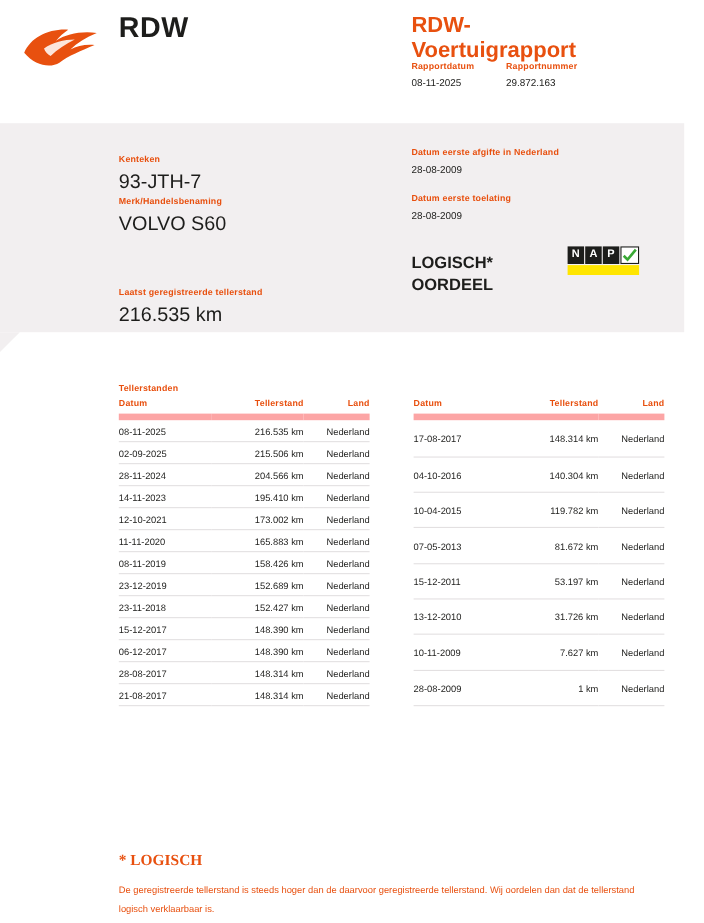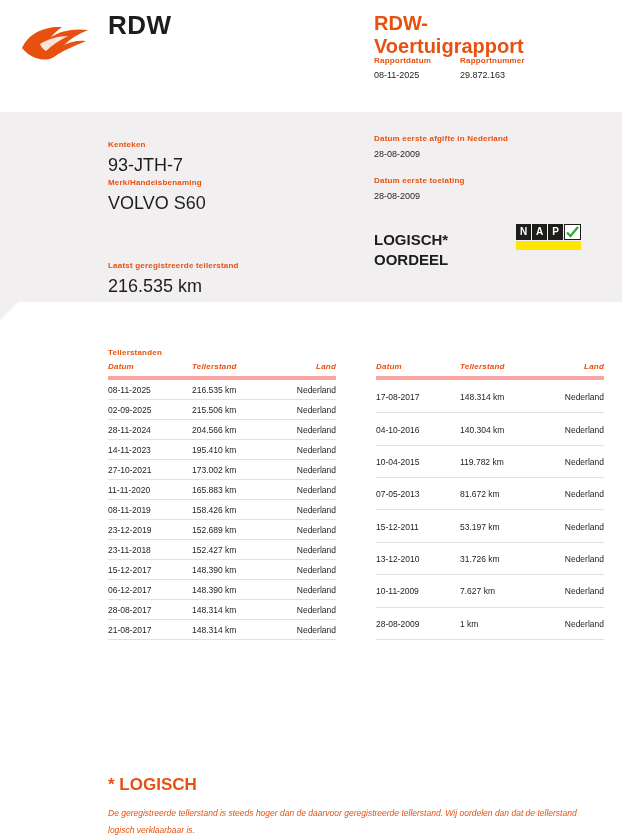--- a/index.html
+++ b/index.html
@@ -178,55 +178,54 @@
     border-collapse: collapse;
     width: 228px;
     table-layout: fixed;
   }
   table.meter th {
     font-size: 8px;
     font-weight: bold;
     color: #e8500f;
     text-align: left;
     padding: 0 0 5px 0;
-    border-bottom: 4px solid #fca5a5;
+    border-bottom: 6px solid #fca5a5;
     letter-spacing: 0.2px;
-    font-style: italic;
-  }
-  table.meter th.num, table.meter td.num { text-align: left; }
+  }
+  table.meter th.num, table.meter td.num { text-align: right; }
   table.meter th.land, table.meter td.land { text-align: right; }
   table.meter td {
     font-size: 8.5px;
     color: #1d1d1b;
     padding: 5px 0 4px 0;
     border-bottom: 1px solid #e3e0e1;
     white-space: nowrap;
   }
   table.meter col.c-date { width: 84px; }
   table.meter col.c-num  { width: 84px; }
   table.meter col.c-land { width: 60px; }
 
   
   .footnote {
     position: absolute;
     left: 108px;
     top: 775px;
     width: 470px;
   }
   .footnote-title {
-    font-size: 17px;
+    font-size: 14px;
     font-weight: bold;
     color: #e8500f;
     margin-bottom: 10px;
+    font-family: Liberation Serif, serif;
   }
   .footnote-text {
     font-size: 8.5px;
     color: #e8500f;
     line-height: 17px;
-    font-style: italic;
   }
 </style>
 </head>
 <body>
 
 <div class="page">
 
   <div class="header">
     <div class="logo-wrap">
       <svg width="80" height="48" viewBox="0 0 80 48" xmlns="http://www.w3.org/2000/svg">
@@ -326,21 +325,21 @@
             <td>28-11-2024</td>
             <td class="num">204.566 km</td>
             <td class="land">Nederland</td>
           </tr>
           <tr>
             <td>14-11-2023</td>
             <td class="num">195.410 km</td>
             <td class="land">Nederland</td>
           </tr>
           <tr>
-            <td>27-10-2021</td>
+            <td>12-10-2021</td>
             <td class="num">173.002 km</td>
             <td class="land">Nederland</td>
           </tr>
           <tr>
             <td>11-11-2020</td>
             <td class="num">165.883 km</td>
             <td class="land">Nederland</td>
           </tr>
           <tr>
             <td>08-11-2019</td>

